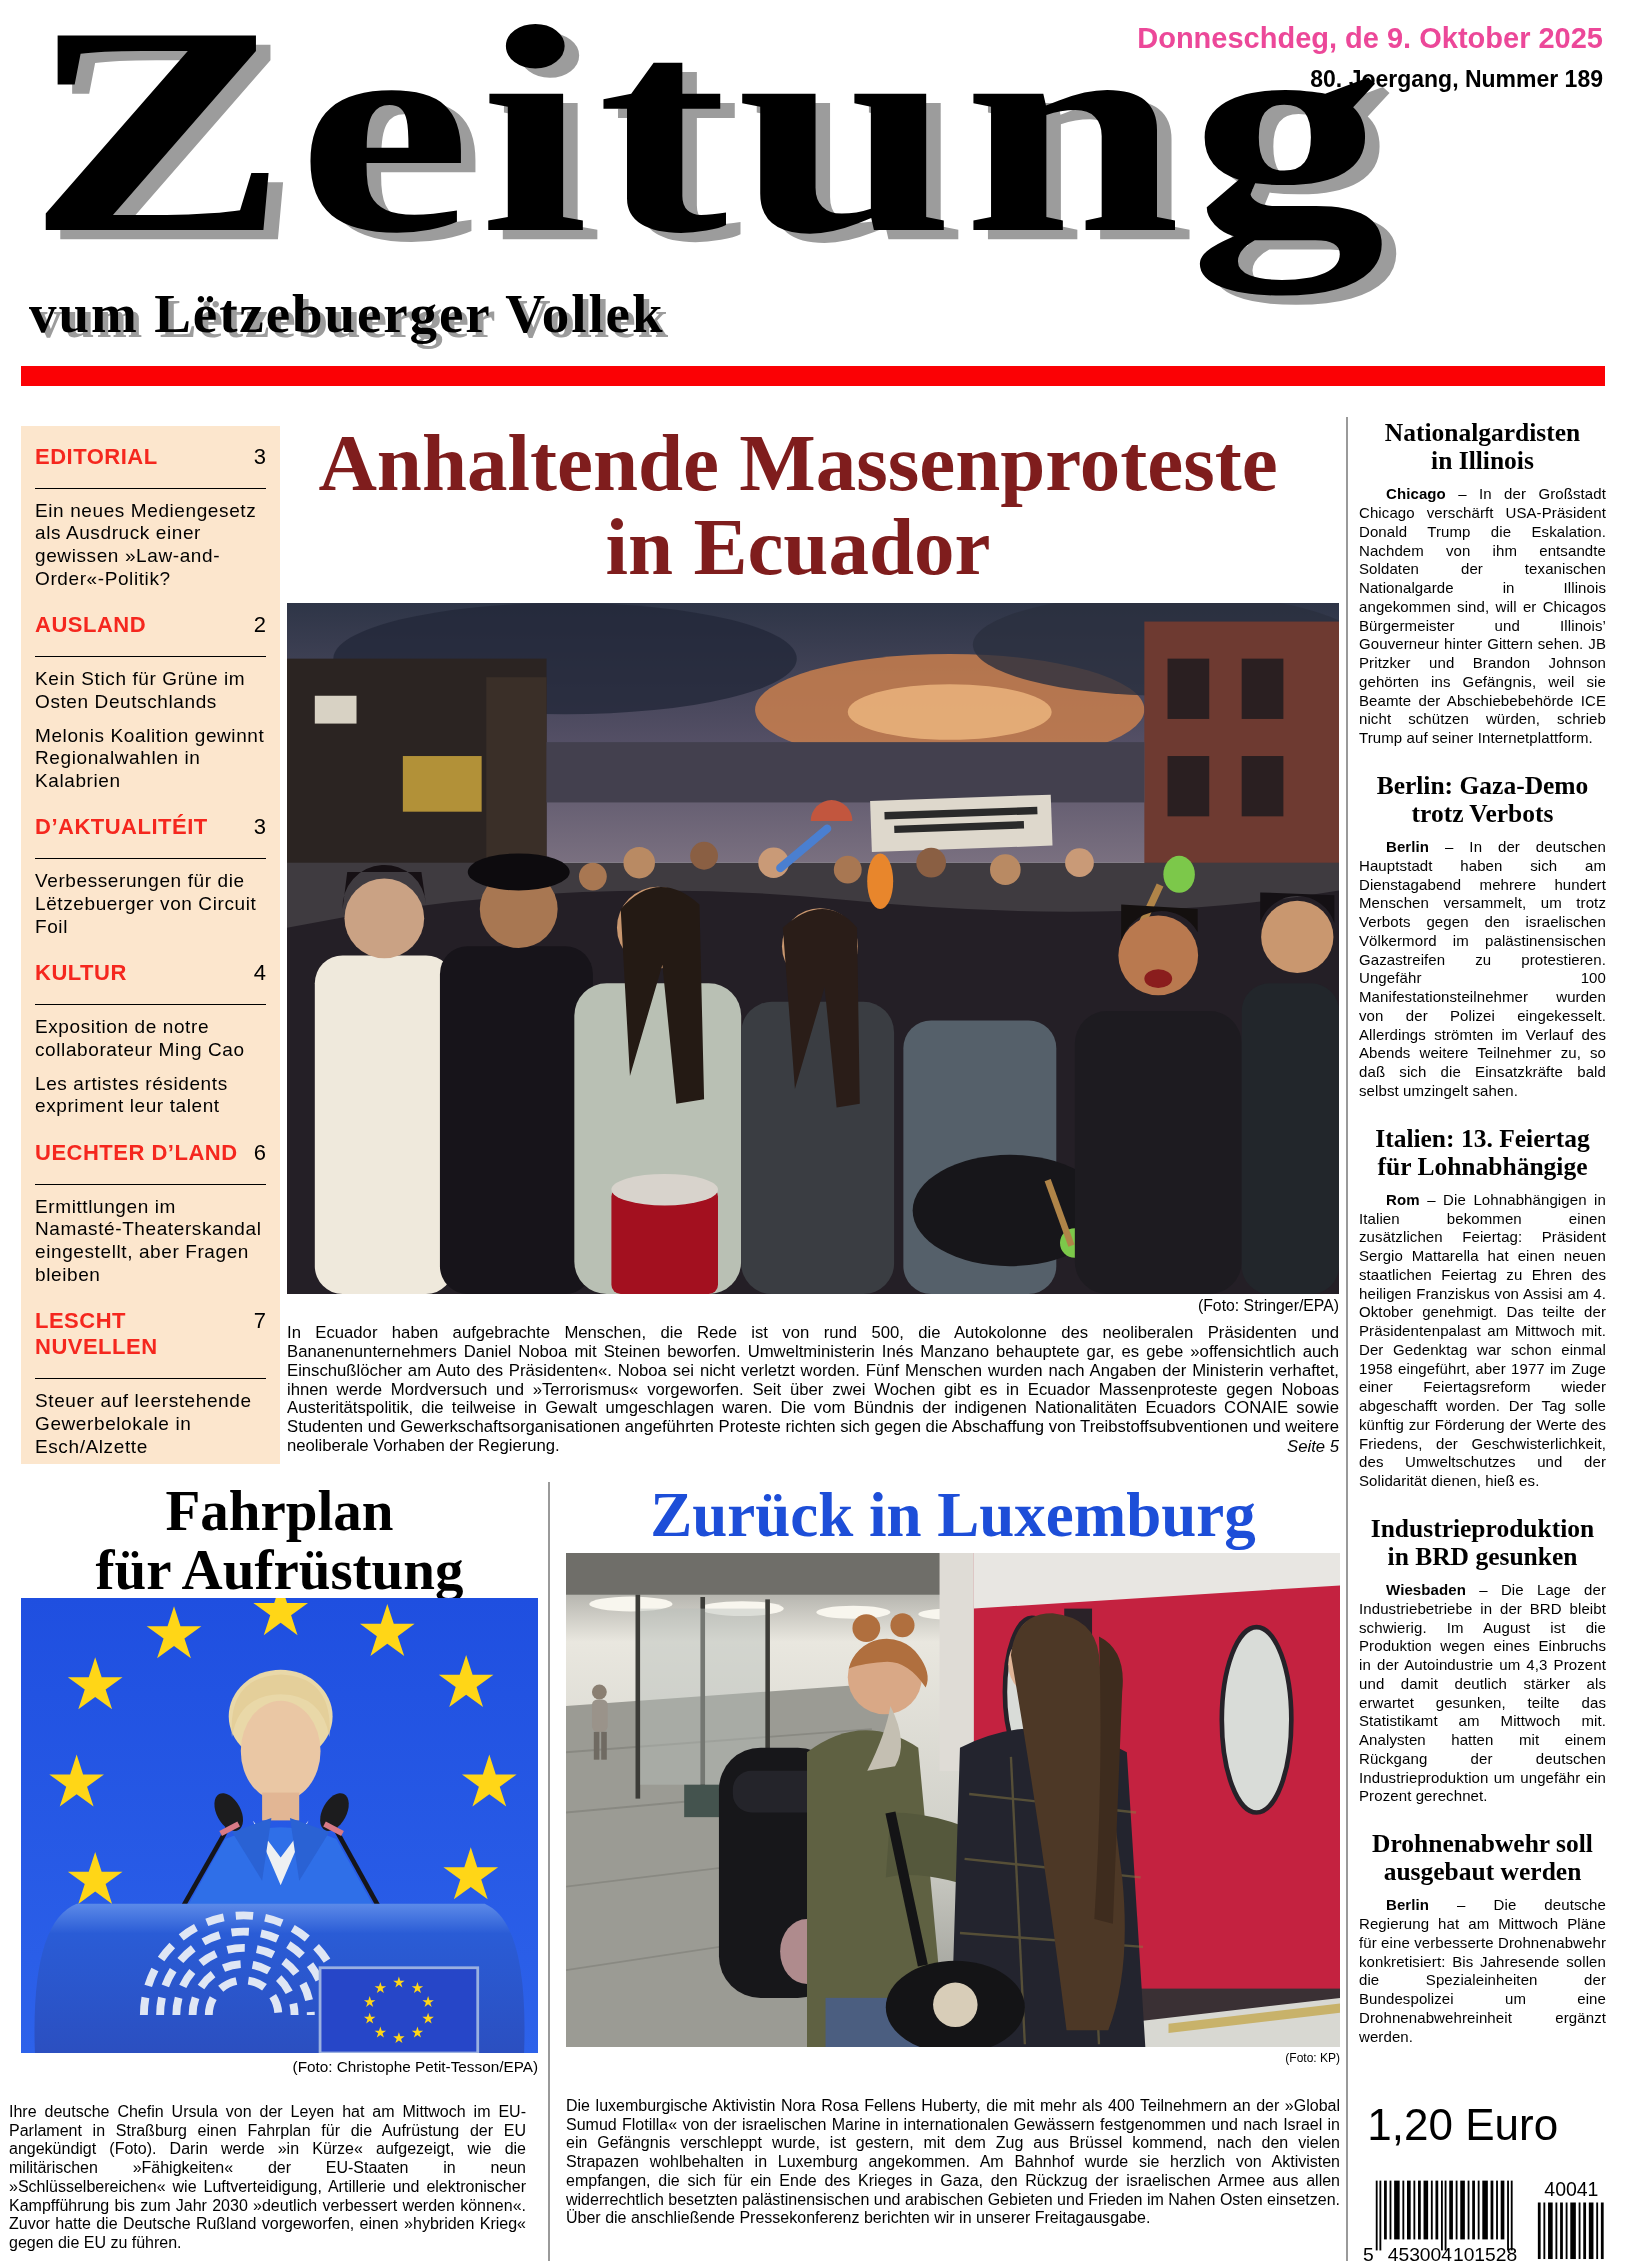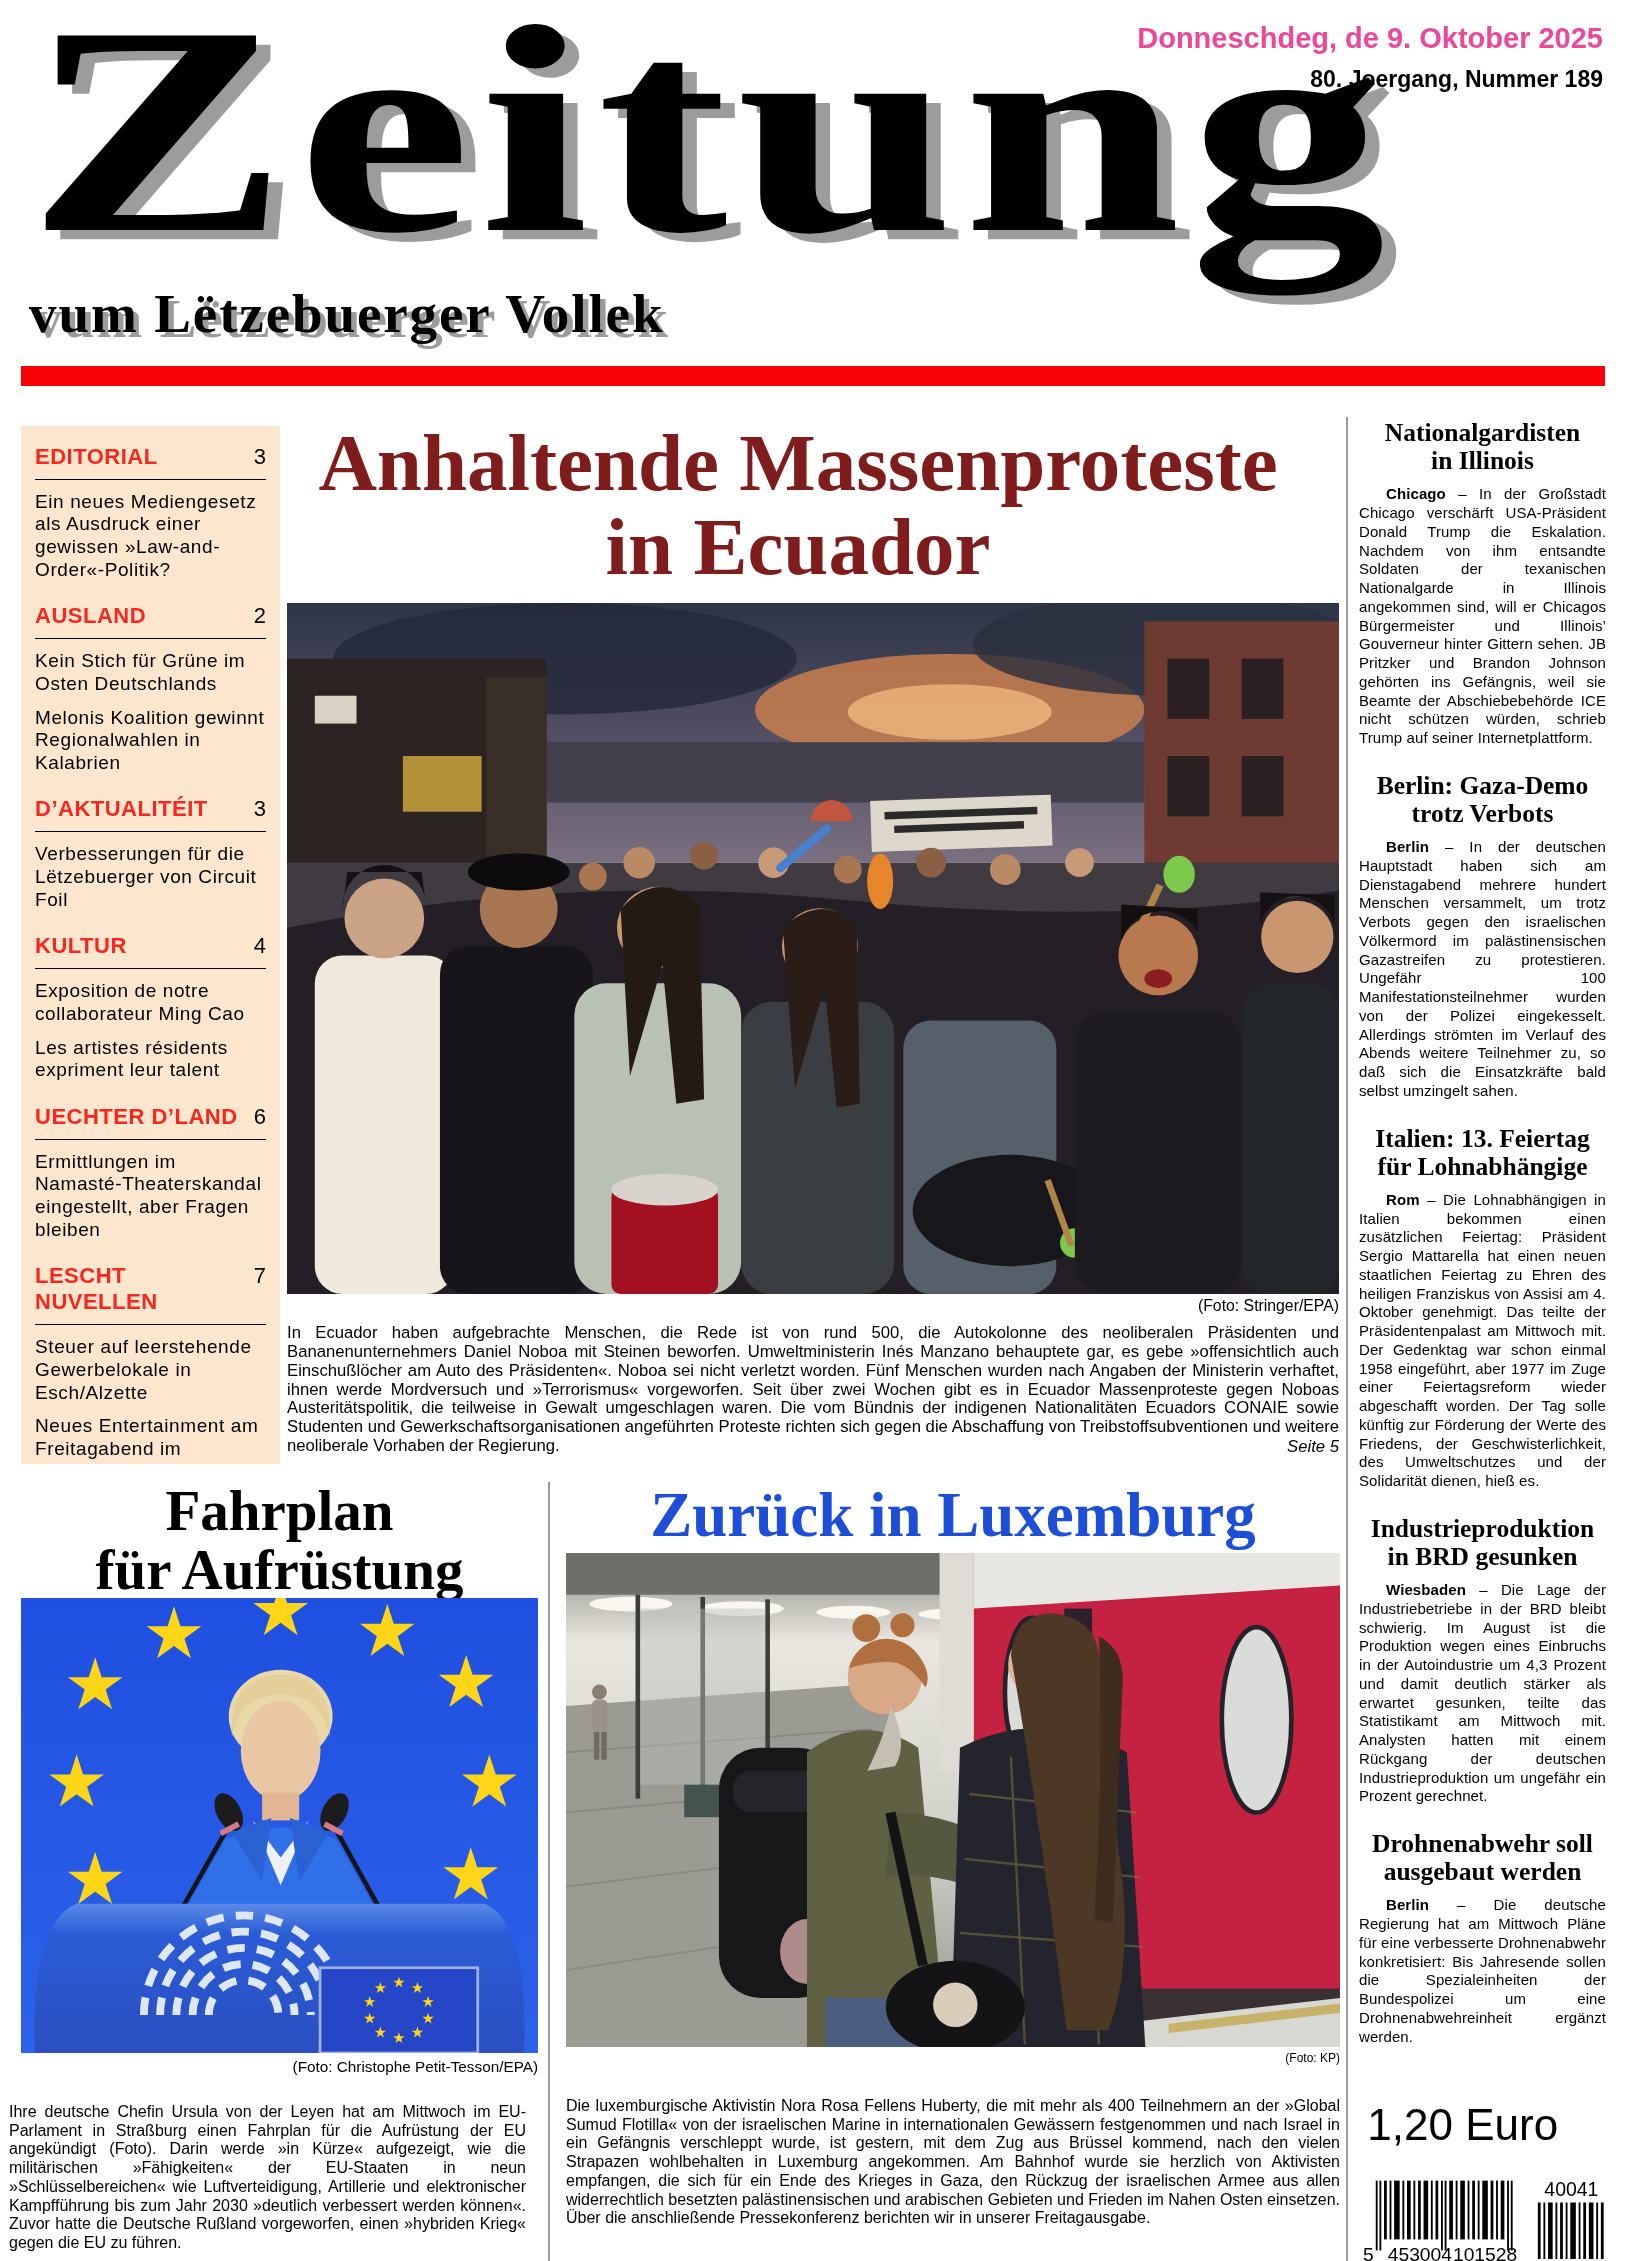--- a/index.html
+++ b/index.html
@@ -14,21 +14,21 @@
         transform:scaleX(1.32);transform-origin:left top;text-shadow:11px 9.3px 0 #9c9c9c;}
   .masthead-sub{position:absolute;top:282px;left:29px;font-family:"Liberation Serif",serif;
         font-weight:bold;font-size:55px;letter-spacing:1.9px;white-space:nowrap;
         text-shadow:5.6px 4.6px 0 #9c9c9c;}
   .red-rule{position:absolute;top:366px;left:21px;width:1584px;height:19.5px;background:#fb0105;}
 
   
   .sidebar{position:absolute;left:21px;top:426px;width:259px;height:1038px;background:#fce6cd;
         padding:17.6px 14px;box-sizing:border-box;overflow:hidden;}
   .sb-head{display:flex;justify-content:space-between;align-items:baseline;
-        border-bottom:1.9px solid #000;padding-bottom:9px;margin-top:21.3px;}
+        border-bottom:1.9px solid #000;padding-bottom:18px;margin-top:21.3px;}
   .sb-head.first{margin-top:0;}
   .sb-title{color:#f5271e;font-weight:bold;font-size:22px;letter-spacing:0.5px;}
   .sb-page{font-size:22px;color:#000;}
   .sb-item{font-size:19px;line-height:1.2;letter-spacing:0.6px;margin:11px 0 0 0;}
 
   
   .main-headline{position:absolute;left:272px;top:421px;width:1052px;text-align:center;
         color:#7f1d1d;font-family:"Liberation Serif",serif;font-weight:bold;
         font-size:81px;line-height:1.04;}
   .photo{position:absolute;overflow:hidden;}

